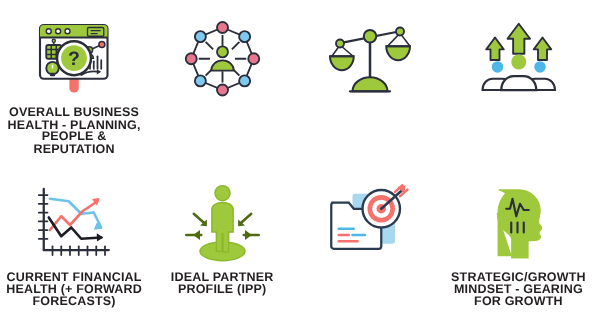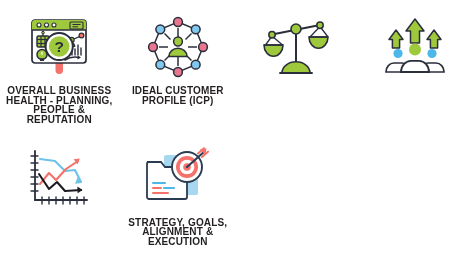--- a/index.html
+++ b/index.html
@@ -127,21 +127,20 @@
         <circle cx="57" cy="32" r="4.4" fill="#e8768f" stroke="#2b2e3b" stroke-width="1.5"></circle>
         <circle cx="32" cy="57" r="4.4" fill="#e8768f" stroke="#2b2e3b" stroke-width="1.5"></circle>
         <circle cx="7" cy="32" r="4.4" fill="#e8768f" stroke="#2b2e3b" stroke-width="1.5"></circle>
 
         <circle cx="14.3" cy="14.3" r="4.4" fill="#7fc8ee" stroke="#2b2e3b" stroke-width="1.5"></circle>
         <circle cx="49.7" cy="14.3" r="4.4" fill="#7fc8ee" stroke="#2b2e3b" stroke-width="1.5"></circle>
         <circle cx="49.7" cy="49.7" r="4.4" fill="#7fc8ee" stroke="#2b2e3b" stroke-width="1.5"></circle>
         <circle cx="14.3" cy="49.7" r="4.4" fill="#7fc8ee" stroke="#2b2e3b" stroke-width="1.5"></circle>
       </svg>
     </div>
-    <div class="cell-label">IDEAL CUSTOMER PROFILE (ICP)</div>
   </div>
 
   <div class="cell">
     <div class="icon-box">
       <svg width="68" height="64" viewBox="0 0 68 64">
 
         <path d="M20 58c0-6.2 6.3-11.2 14-11.2S48 51.8 48 58z" fill="#9fc93c" stroke="#2b2e3b" stroke-width="1.6"></path>
         <line x1="18" y1="58" x2="50" y2="58" stroke="#2b2e3b" stroke-width="1.8" stroke-linecap="round"></line>
 
         <line x1="34" y1="15" x2="34" y2="47" stroke="#2b2e3b" stroke-width="2"></line>
@@ -217,22 +216,49 @@
         <polyline points="15,11 30,13 40,23 50,22 56,34" fill="none" stroke="#6cc2e8" stroke-width="2.1" stroke-linecap="round" stroke-linejoin="round"></polyline>
         <path d="M52.6 29.5l3.8 5.5-6.4 0.8z" fill="#6cc2e8"></path>
 
         <polyline points="15,36 24,25 31,32 41,21 53,13" fill="none" stroke="#f4726b" stroke-width="2.1" stroke-linecap="round" stroke-linejoin="round"></polyline>
         <path d="M48.6 11.2l6.2-0.8-2.2 6.1z" fill="#f4726b"></path>
 
         <polyline points="14,26 24,41 32,34 40,43 56,42" fill="none" stroke="#1c1c22" stroke-width="2.1" stroke-linecap="round" stroke-linejoin="round"></polyline>
         <path d="M52.4 38.6l5.2 3.4-5 3.2z" fill="#1c1c22"></path>
       </svg>
     </div>
-  </div>
-
+    <div class="cell-label">CURRENT FINANCIAL HEALTH (+ FORWARD FORECASTS)</div>
+  </div>
+
+  <div class="cell">
+    <div class="icon-box">
+      <svg width="72" height="66" viewBox="0 0 72 66">
+
+        <ellipse cx="36" cy="55" rx="18" ry="7.5" fill="#9fc93c" stroke="#8bb92e" stroke-width="1.2"></ellipse>
+
+        <path d="M27.5 21.5c0-3.4 3.8-5.5 8.5-5.5s8.5 2.1 8.5 5.5v18h-3.6v16h-4.6V41h-0.6v14h-4.6V39.5h-3.6z" fill="#9fc93c" stroke="#8bb92e" stroke-width="1.2"></path>
+
+        <circle cx="36" cy="8.5" r="6" fill="#9fc93c" stroke="#8bb92e" stroke-width="1.2"></circle>
+
+        <g stroke="#4e6b13" stroke-width="2" fill="none" stroke-linecap="round">
+          <line x1="13" y1="25" x2="22" y2="33"></line>
+          <line x1="59" y1="25" x2="50" y2="33"></line>
+          <line x1="7" y1="42" x2="19" y2="42"></line>
+          <line x1="65" y1="42" x2="53" y2="42"></line>
+        </g>
+        <g fill="#4e6b13">
+          <path d="M23.5 29.5l0 5.5-5.5-0.6z"></path>
+          <path d="M48.5 29.5l0 5.5 5.5-0.6z"></path>
+          <path d="M18 38l0 8 -5.5-4z"></path>
+          <path d="M54 38l0 8 5.5-4z"></path>
+        </g>
+      </svg>
+    </div>
+    <div class="cell-label">IDEAL PARTNER PROFILE (IPP)</div>
+  </div>
 
   <div class="cell">
     <div class="icon-box">
       <svg width="72" height="64" viewBox="0 0 72 64">
 
         <rect x="22" y="8" width="34" height="40" rx="2" fill="#a8d8f0"></rect>
 
         <path d="M5 15h14l4 5h20a2 2 0 012 2v28a2 2 0 01-2 2H7a2 2 0 01-2-2V17a2 2 0 012-2z" fill="#ffffff" stroke="#2b3b52" stroke-width="1.8"></path>
 
         <g stroke-linecap="round">
@@ -246,17 +272,36 @@
         <circle cx="45" cy="20" r="11" fill="#f4726b"></circle>
         <circle cx="45" cy="20" r="7.3" fill="#ffffff"></circle>
         <circle cx="45" cy="20" r="3.8" fill="#f4726b"></circle>
 
         <line x1="45" y1="20" x2="63" y2="4" stroke="#2b3b52" stroke-width="2.1" stroke-linecap="round"></line>
         <path d="M58 2.5l6.5-1.3-1.3 6.6z" fill="#f4726b"></path>
         <path d="M56 6.5l6-5.3" stroke="#f4726b" stroke-width="2" stroke-linecap="round"></path>
         <path d="M60 10l6-5.3" stroke="#f4726b" stroke-width="2" stroke-linecap="round"></path>
       </svg>
     </div>
-    <div class="cell-label">STRATEGY, GOALS, ALIGNMENT &amp; EXECUTION</div>
-  </div>
-
+  </div>
+
+  <div class="cell">
+    <div class="icon-box">
+      <svg width="60" height="64" viewBox="0 0 60 64">
+
+        <path d="M14 5h16c9.5 0 17 7.2 17 16.3 0 4.2-1.4 7-1.4 9.4 0 1.9 2.6 2.7 2.6 4.6 0 1.8-2.2 2.3-2.2 4.1 0 1.3 1.2 1.7 1.2 3 0 2.4-3.2 3-6.6 3-1.9 0-3.3-0.3-3.3 1.4v12.4H24.5V44.5c0-2.8-2.6-4.4-5.4-6.8C15.4 34.3 13 29 13 23.4 13 16 16 11 19 7.5z" fill="#9fc93c"></path>
+        <path d="M14 5h16c9.5 0 17 7.2 17 16.3 0 4.2-1.4 7-1.4 9.4 0 1.9 2.6 2.7 2.6 4.6 0 1.8-2.2 2.3-2.2 4.1 0 1.3 1.2 1.7 1.2 3 0 2.4-3.2 3-6.6 3-1.9 0-3.3-0.3-3.3 1.4v12.4H24.5V44.5c0-2.8-2.6-4.4-5.4-6.8C15.4 34.3 13 29 13 23.4" fill="none" stroke="#9fc93c" stroke-width="1.2"></path>
+
+        <path d="M13 23.4V58h11.5" fill="#9fc93c"></path>
+
+        <polyline points="20,20 23,20 25,12 28,26 31,16 34,21 38,21" fill="none" stroke="#2b2e3b" stroke-width="1.7" stroke-linecap="round" stroke-linejoin="round"></polyline>
+
+        <g stroke="#2b2e3b" stroke-width="1.7" stroke-linecap="round">
+          <line x1="24" y1="31" x2="24" y2="39"></line>
+          <line x1="29" y1="31" x2="29" y2="39"></line>
+          <line x1="34" y1="31" x2="34" y2="39"></line>
+        </g>
+      </svg>
+    </div>
+    <div class="cell-label">STRATEGIC/GROWTH MINDSET - GEARING FOR GROWTH</div>
+  </div>
 
 </div>
 
 </body></html>

